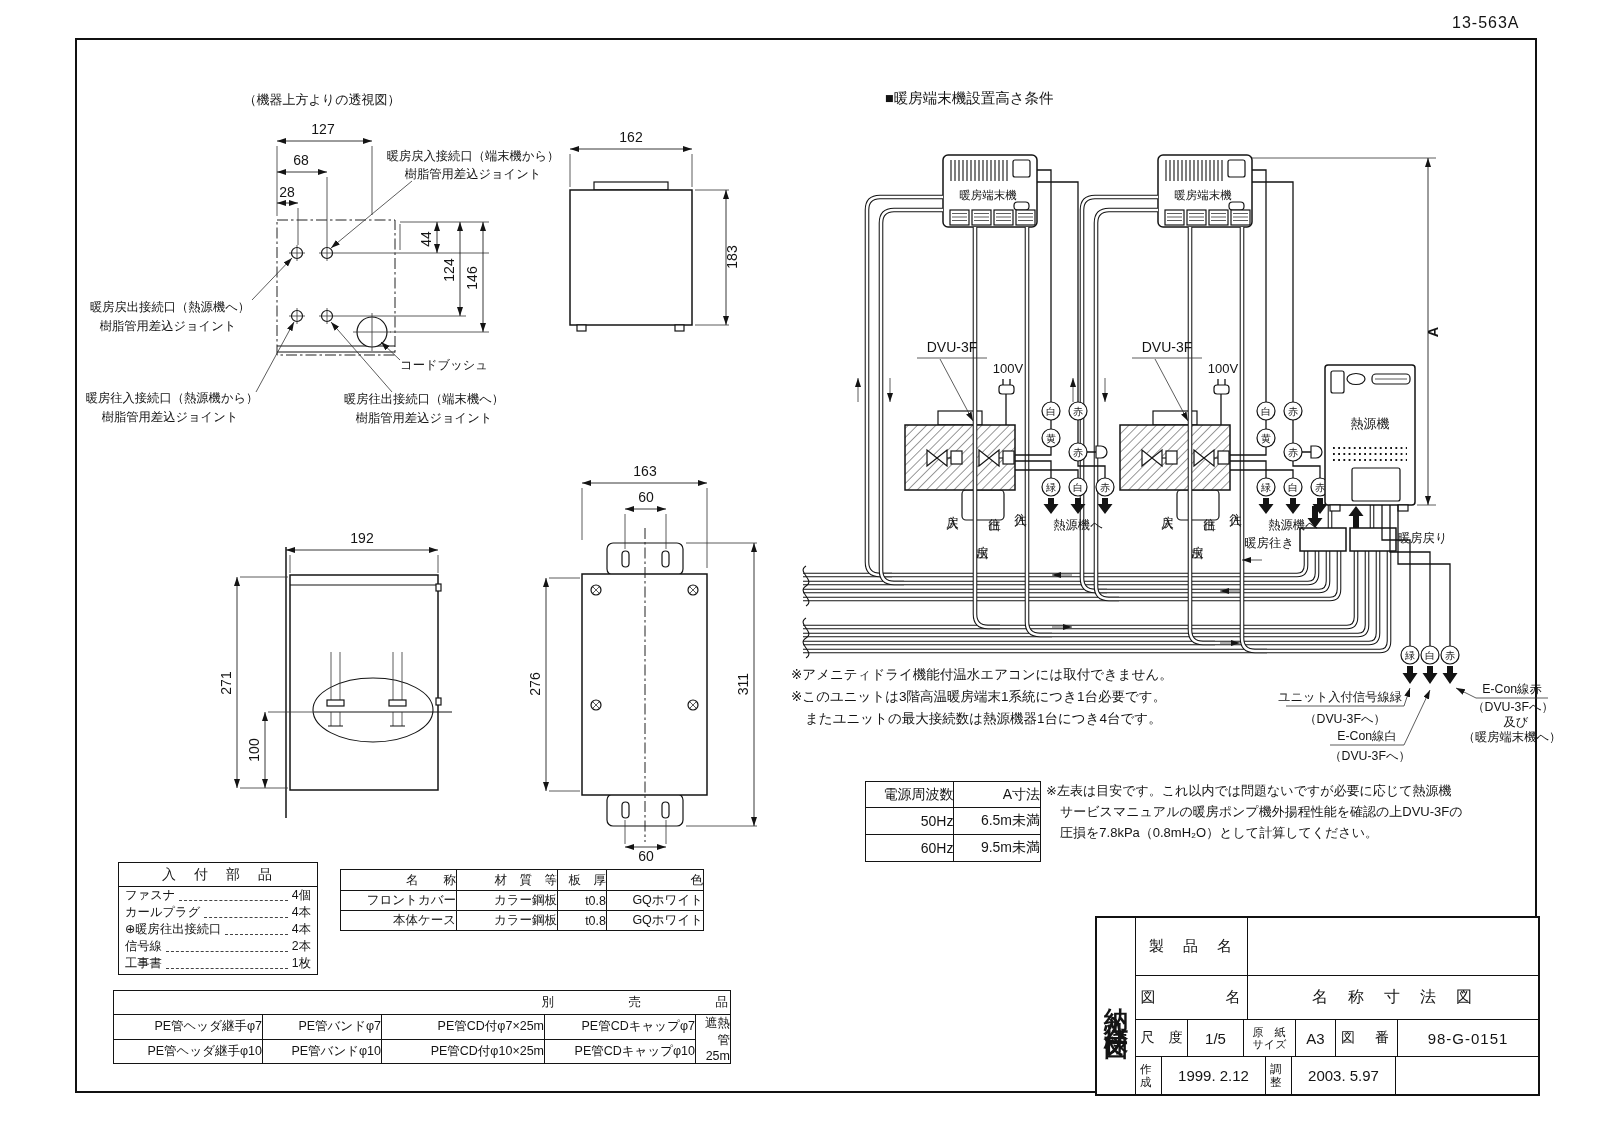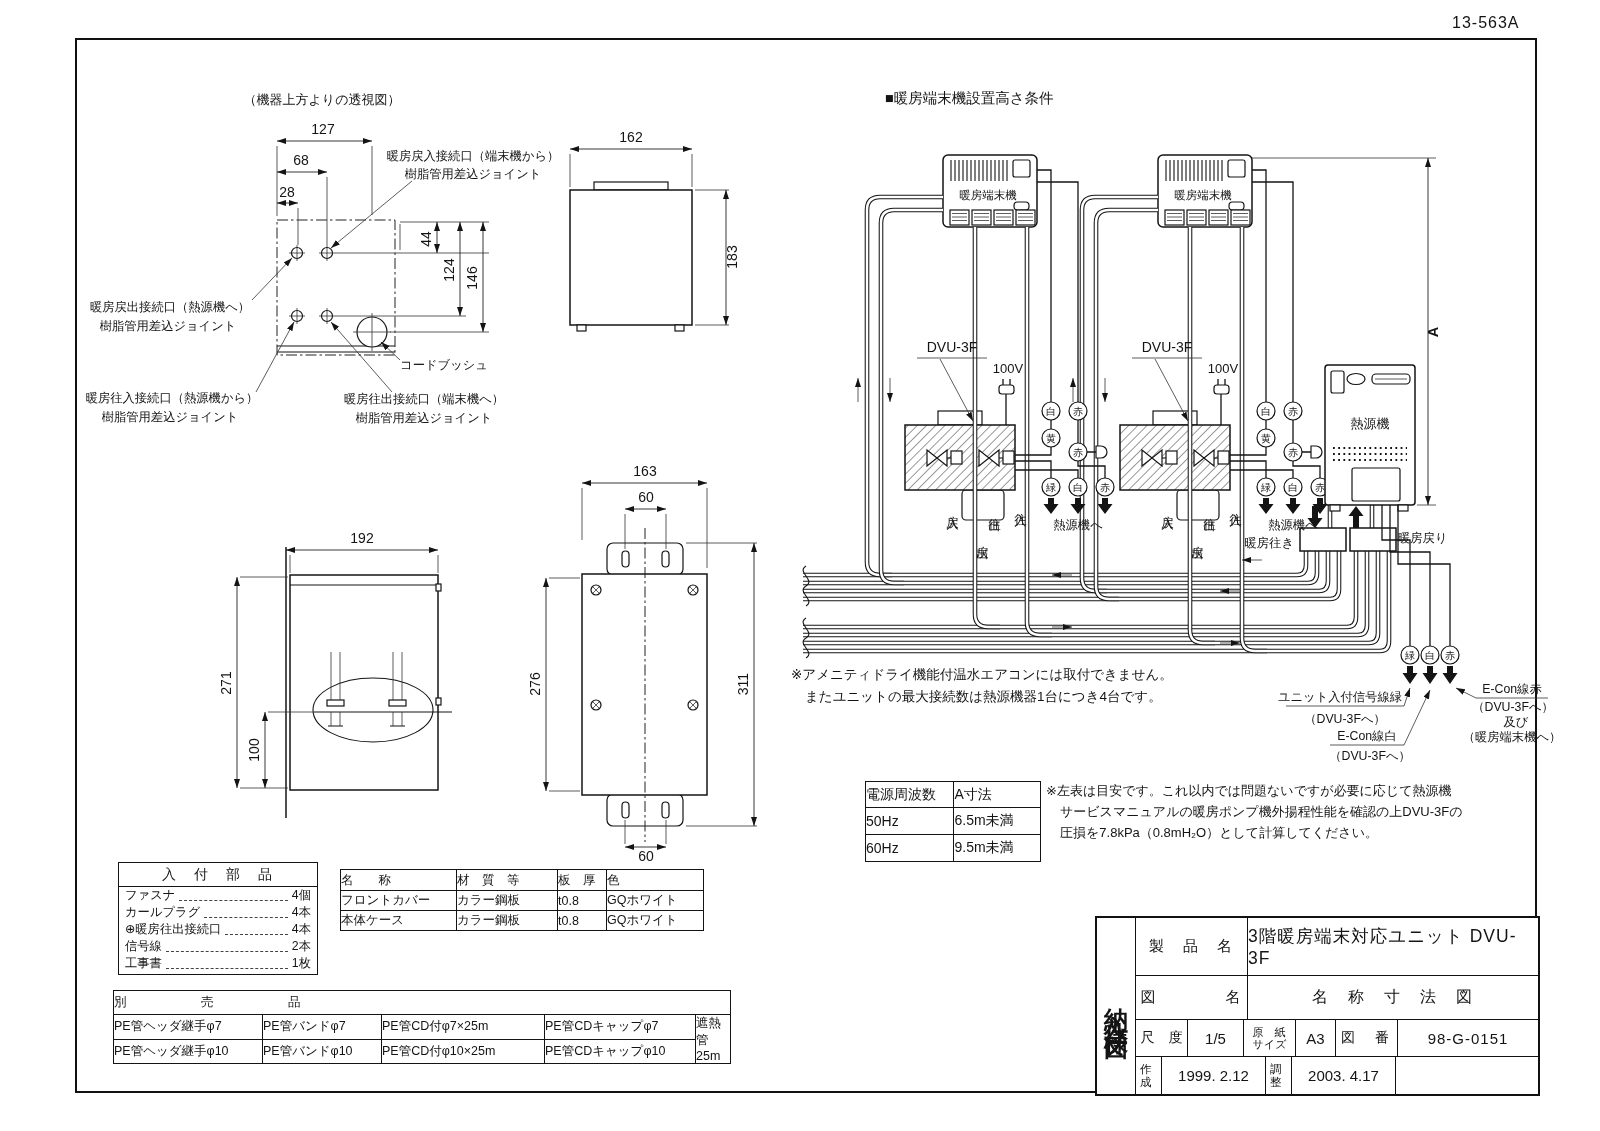--- a/index.html
+++ b/index.html
@@ -21,21 +21,21 @@
 .pipe{fill:none;stroke:#141414;stroke-width:4.6}
 .pipeI{fill:none;stroke:#fff;stroke-width:2.5}
 .blk{fill:#141414;stroke:none}
 .hbox{fill:url(#hP);stroke:#141414;stroke-width:1.5}
 .dots{fill:none;stroke:#141414;stroke-width:2.2;stroke-dasharray:1.8 3.4}
 .vlabel{position:absolute;writing-mode:vertical-rl;text-orientation:upright;font-size:12.5px;letter-spacing:1px;line-height:1;white-space:nowrap}
 .note{font-size:13.5px;line-height:22px;white-space:nowrap}
 .fnote{font-size:13px;line-height:21px;white-space:nowrap}
 .indent{padding-left:14px}
 table{border-collapse:collapse;background:#fff}
-td{border:1.4px solid #141414;text-align:left;padding:0;font-size:12.5px;height:19px}
+td{border:1.4px solid #141414;text-align:right;padding:0;font-size:12.5px;height:19px}
 .ft td{font-size:14px;height:25px}
 .parts{position:absolute;left:118px;top:862px;width:200px;height:113px;border:1.6px solid #141414;box-sizing:border-box;background:#fff}
 .parts .pt{height:23px;border-bottom:1.4px solid #141414;display:flex;align-items:center;justify-content:center;font-size:14px;letter-spacing:2px}
 .parts .pr{display:flex;align-items:center;height:17px;padding:0 6px;font-size:12.3px}
 .parts .lead{flex:1;border-bottom:1.3px dashed #444;margin:0 4px;height:55%}
 .tb{position:absolute;left:1095px;top:916px;width:445px;height:180px;border:2.2px solid #111;display:flex;background:#fff;box-sizing:border-box}
 .tbs{width:38px;border-right:1.8px solid #111;display:flex;align-items:center;justify-content:center}
 .tbs div{writing-mode:vertical-rl;text-orientation:upright;font-size:24px;letter-spacing:7px;font-weight:600}
 .tbm{flex:1;display:flex;flex-direction:column}
 .r1{height:57px;display:flex;border-bottom:1.8px solid #111}
@@ -445,20 +445,21 @@
   <div class="vlabel" style="left:988px;top:508px">往出</div>
   <div class="vlabel" style="left:976px;top:536px">戻出</div>
   <div class="vlabel" style="left:1014px;top:503px">往入</div>
   <div class="vlabel" style="left:1161px;top:506px">戻入</div>
   <div class="vlabel" style="left:1203px;top:508px">往出</div>
   <div class="vlabel" style="left:1191px;top:536px">戻出</div>
   <div class="vlabel" style="left:1229px;top:503px">往入</div>
 
   <div class="abs note" style="left:791px;top:664px">
     <div>※アメニティドライ機能付温水エアコンには取付できません。</div>
+    <div>※このユニットは3階高温暖房端末1系統につき1台必要です。</div>
     <div class="indent">またユニットの最大接続数は熱源機器1台につき4台です。</div>
   </div>
 
   <table class="abs ft" style="left:865px;top:781px;width:176px">
     <tbody>
         <tr>
       <td style="width:89px">電源周波数</td>
       <td style="width:87px">A寸法</td>
     </tr>
     <tr>
@@ -551,21 +552,20 @@
   </tbody>
     </table>
 
   <div class="tb">
     <div class="tbs">
         <div>納入仕様図</div>
       </div>
     <div class="tbm">
       <div class="r1">
         <div class="c lab" style="width:112px">製　品　名</div>
-        <div class="c cl prod" style="flex:1">3階暖房端末対応ユニット DVU-3F</div>
       </div>
       <div class="r2">
         <div class="c lab" style="width:112px">図　　　　名</div>
         <div class="c cl" style="flex:1;font-size:16px;letter-spacing:2px">名　称　寸　法　図</div>
       </div>
       <div class="r3">
         <div class="c" style="width:52px;font-size:14px">尺　度</div>
         <div class="c" style="width:56px;font-size:15px">1/5</div>
         <div class="c" style="width:52px">
           <div class="small2">
@@ -574,17 +574,17 @@
             </div>
         </div>
         <div class="c" style="width:40px;font-size:15px">A3</div>
         <div class="c" style="width:62px;font-size:14px;letter-spacing:3px">図　番</div>
         <div class="c cl" style="flex:1;font-size:15px;letter-spacing:1px">98-G-0151</div>
       </div>
       <div class="r4">
         <div class="c wrap2">作成</div>
         <div class="c" style="width:104px;font-size:15px">1999. 2.12</div>
         <div class="c wrap2">調整</div>
-        <div class="c" style="width:104px;font-size:15px">2003. 4.17</div>
+        <div class="c" style="width:104px;font-size:15px">2003. 5.97</div>
       </div>
     </div>
   </div>
 </div>
 
 </body></html>

